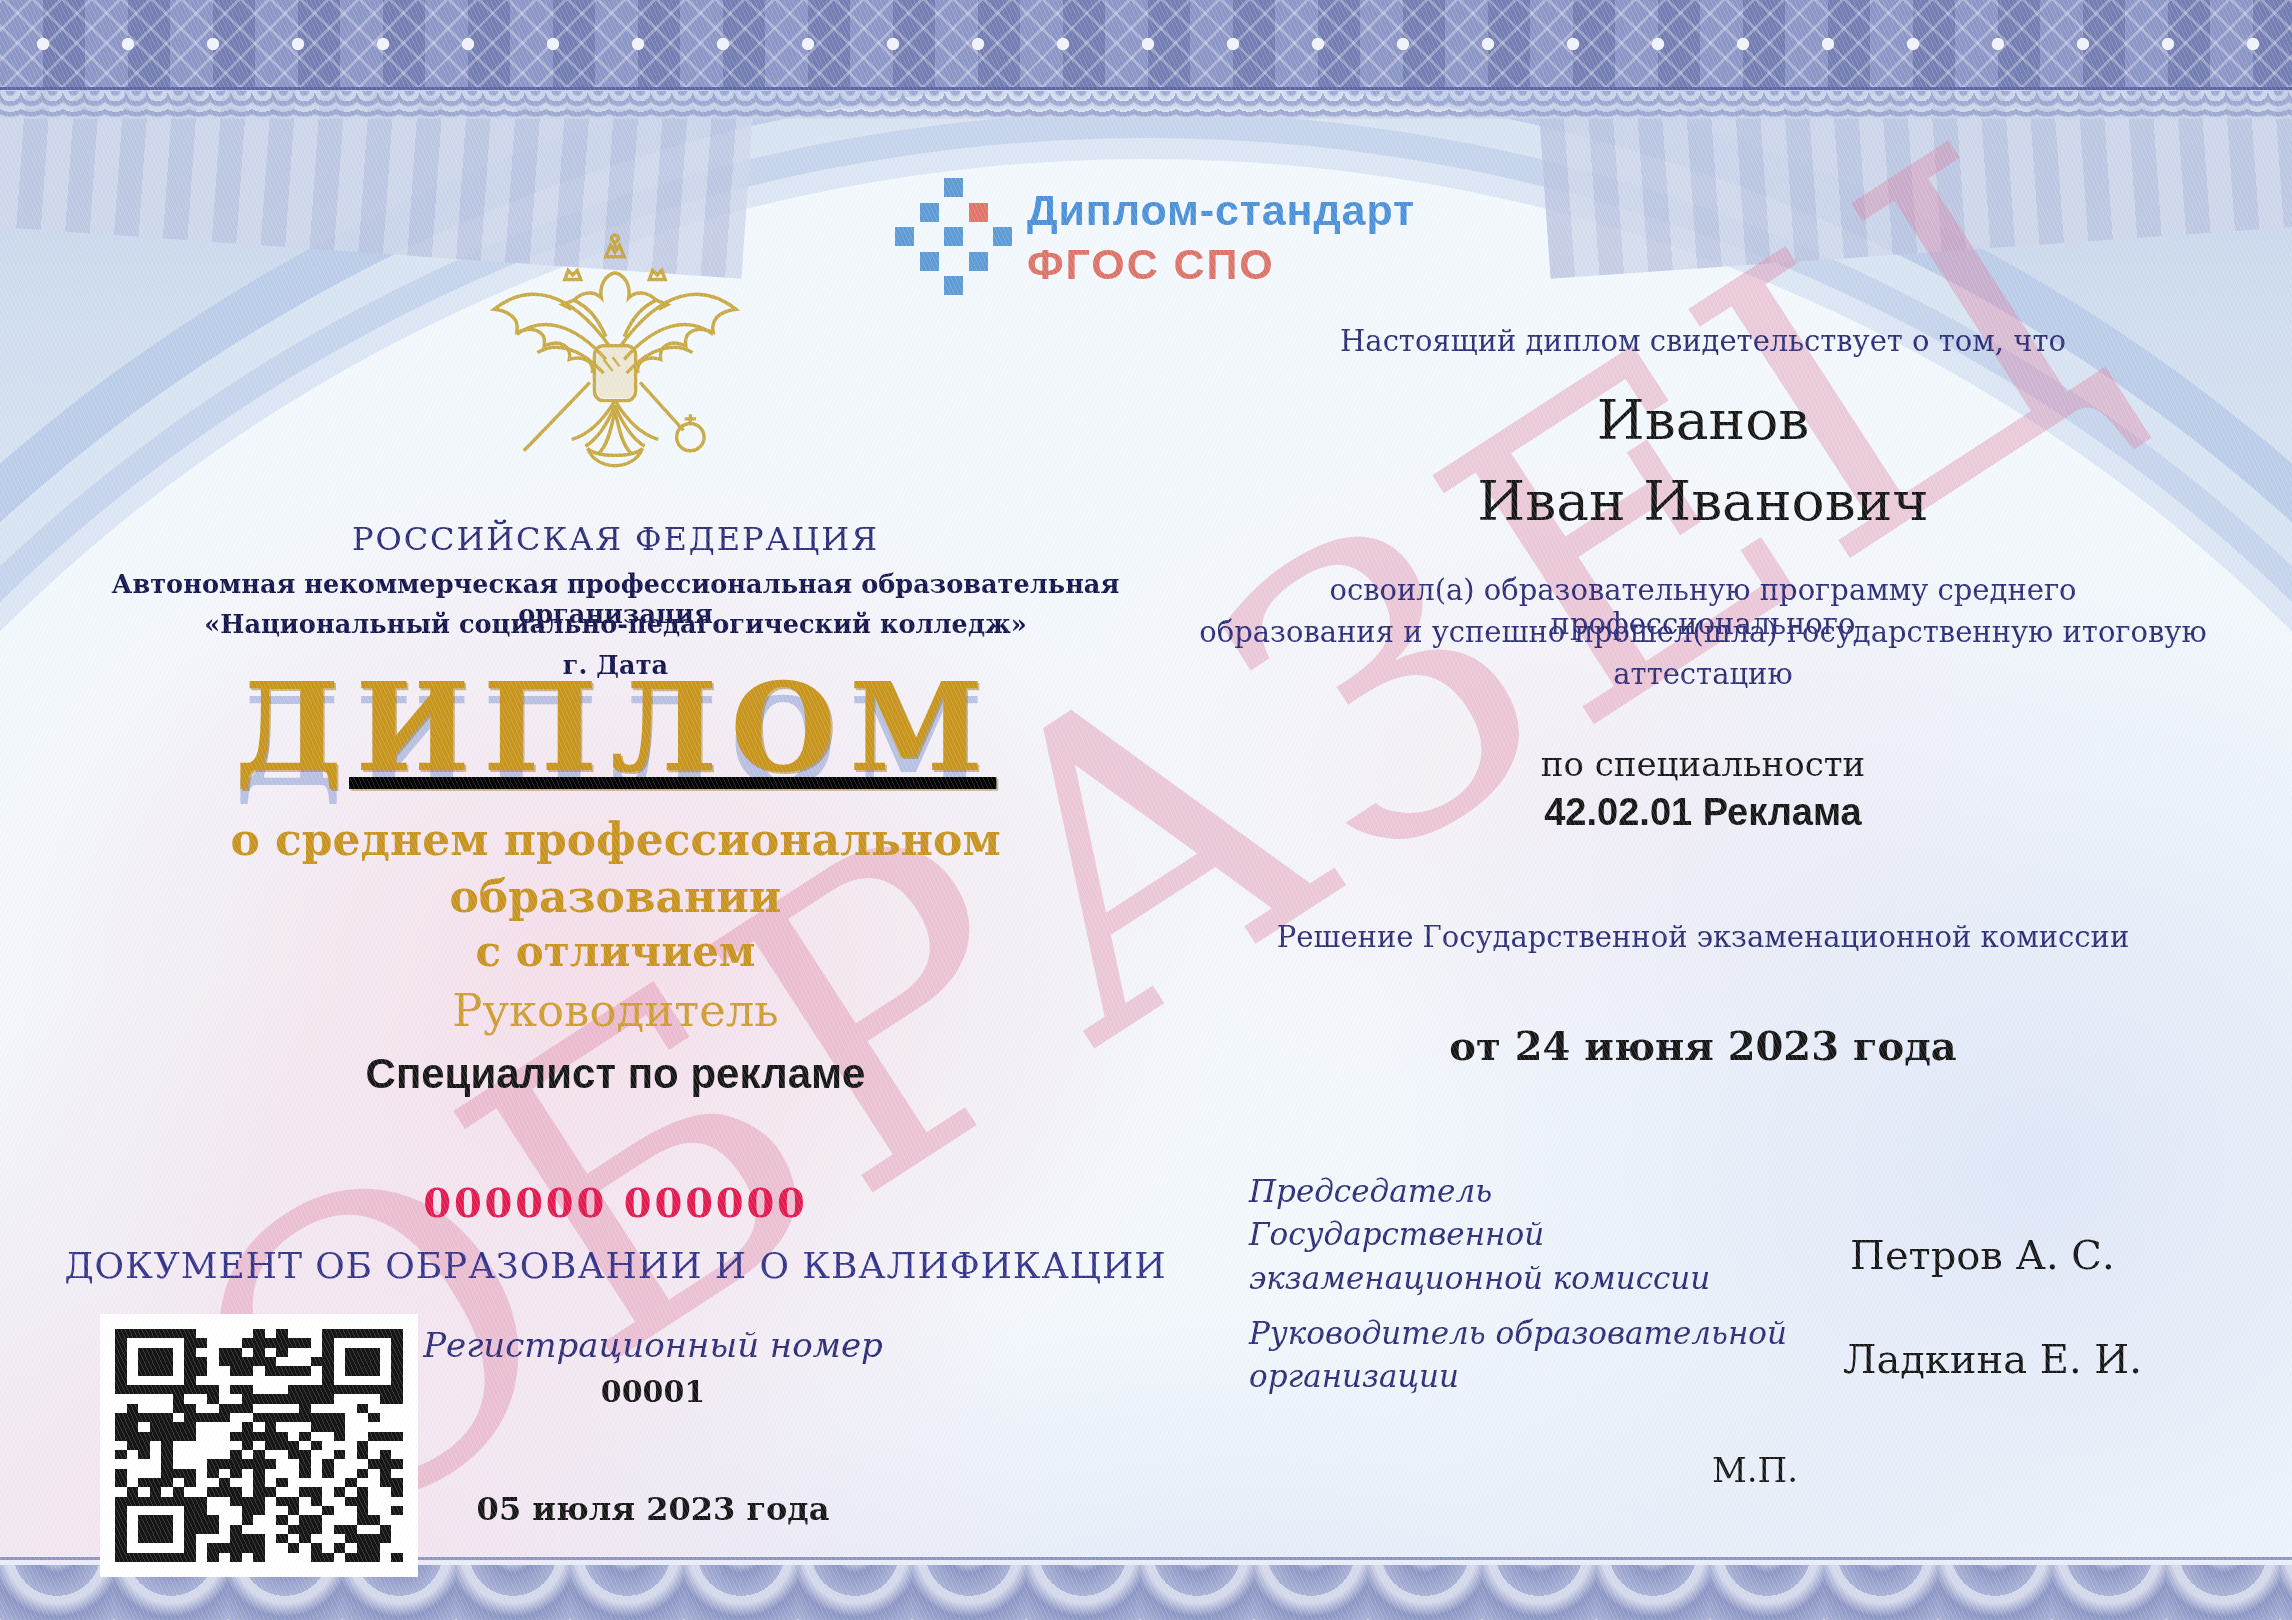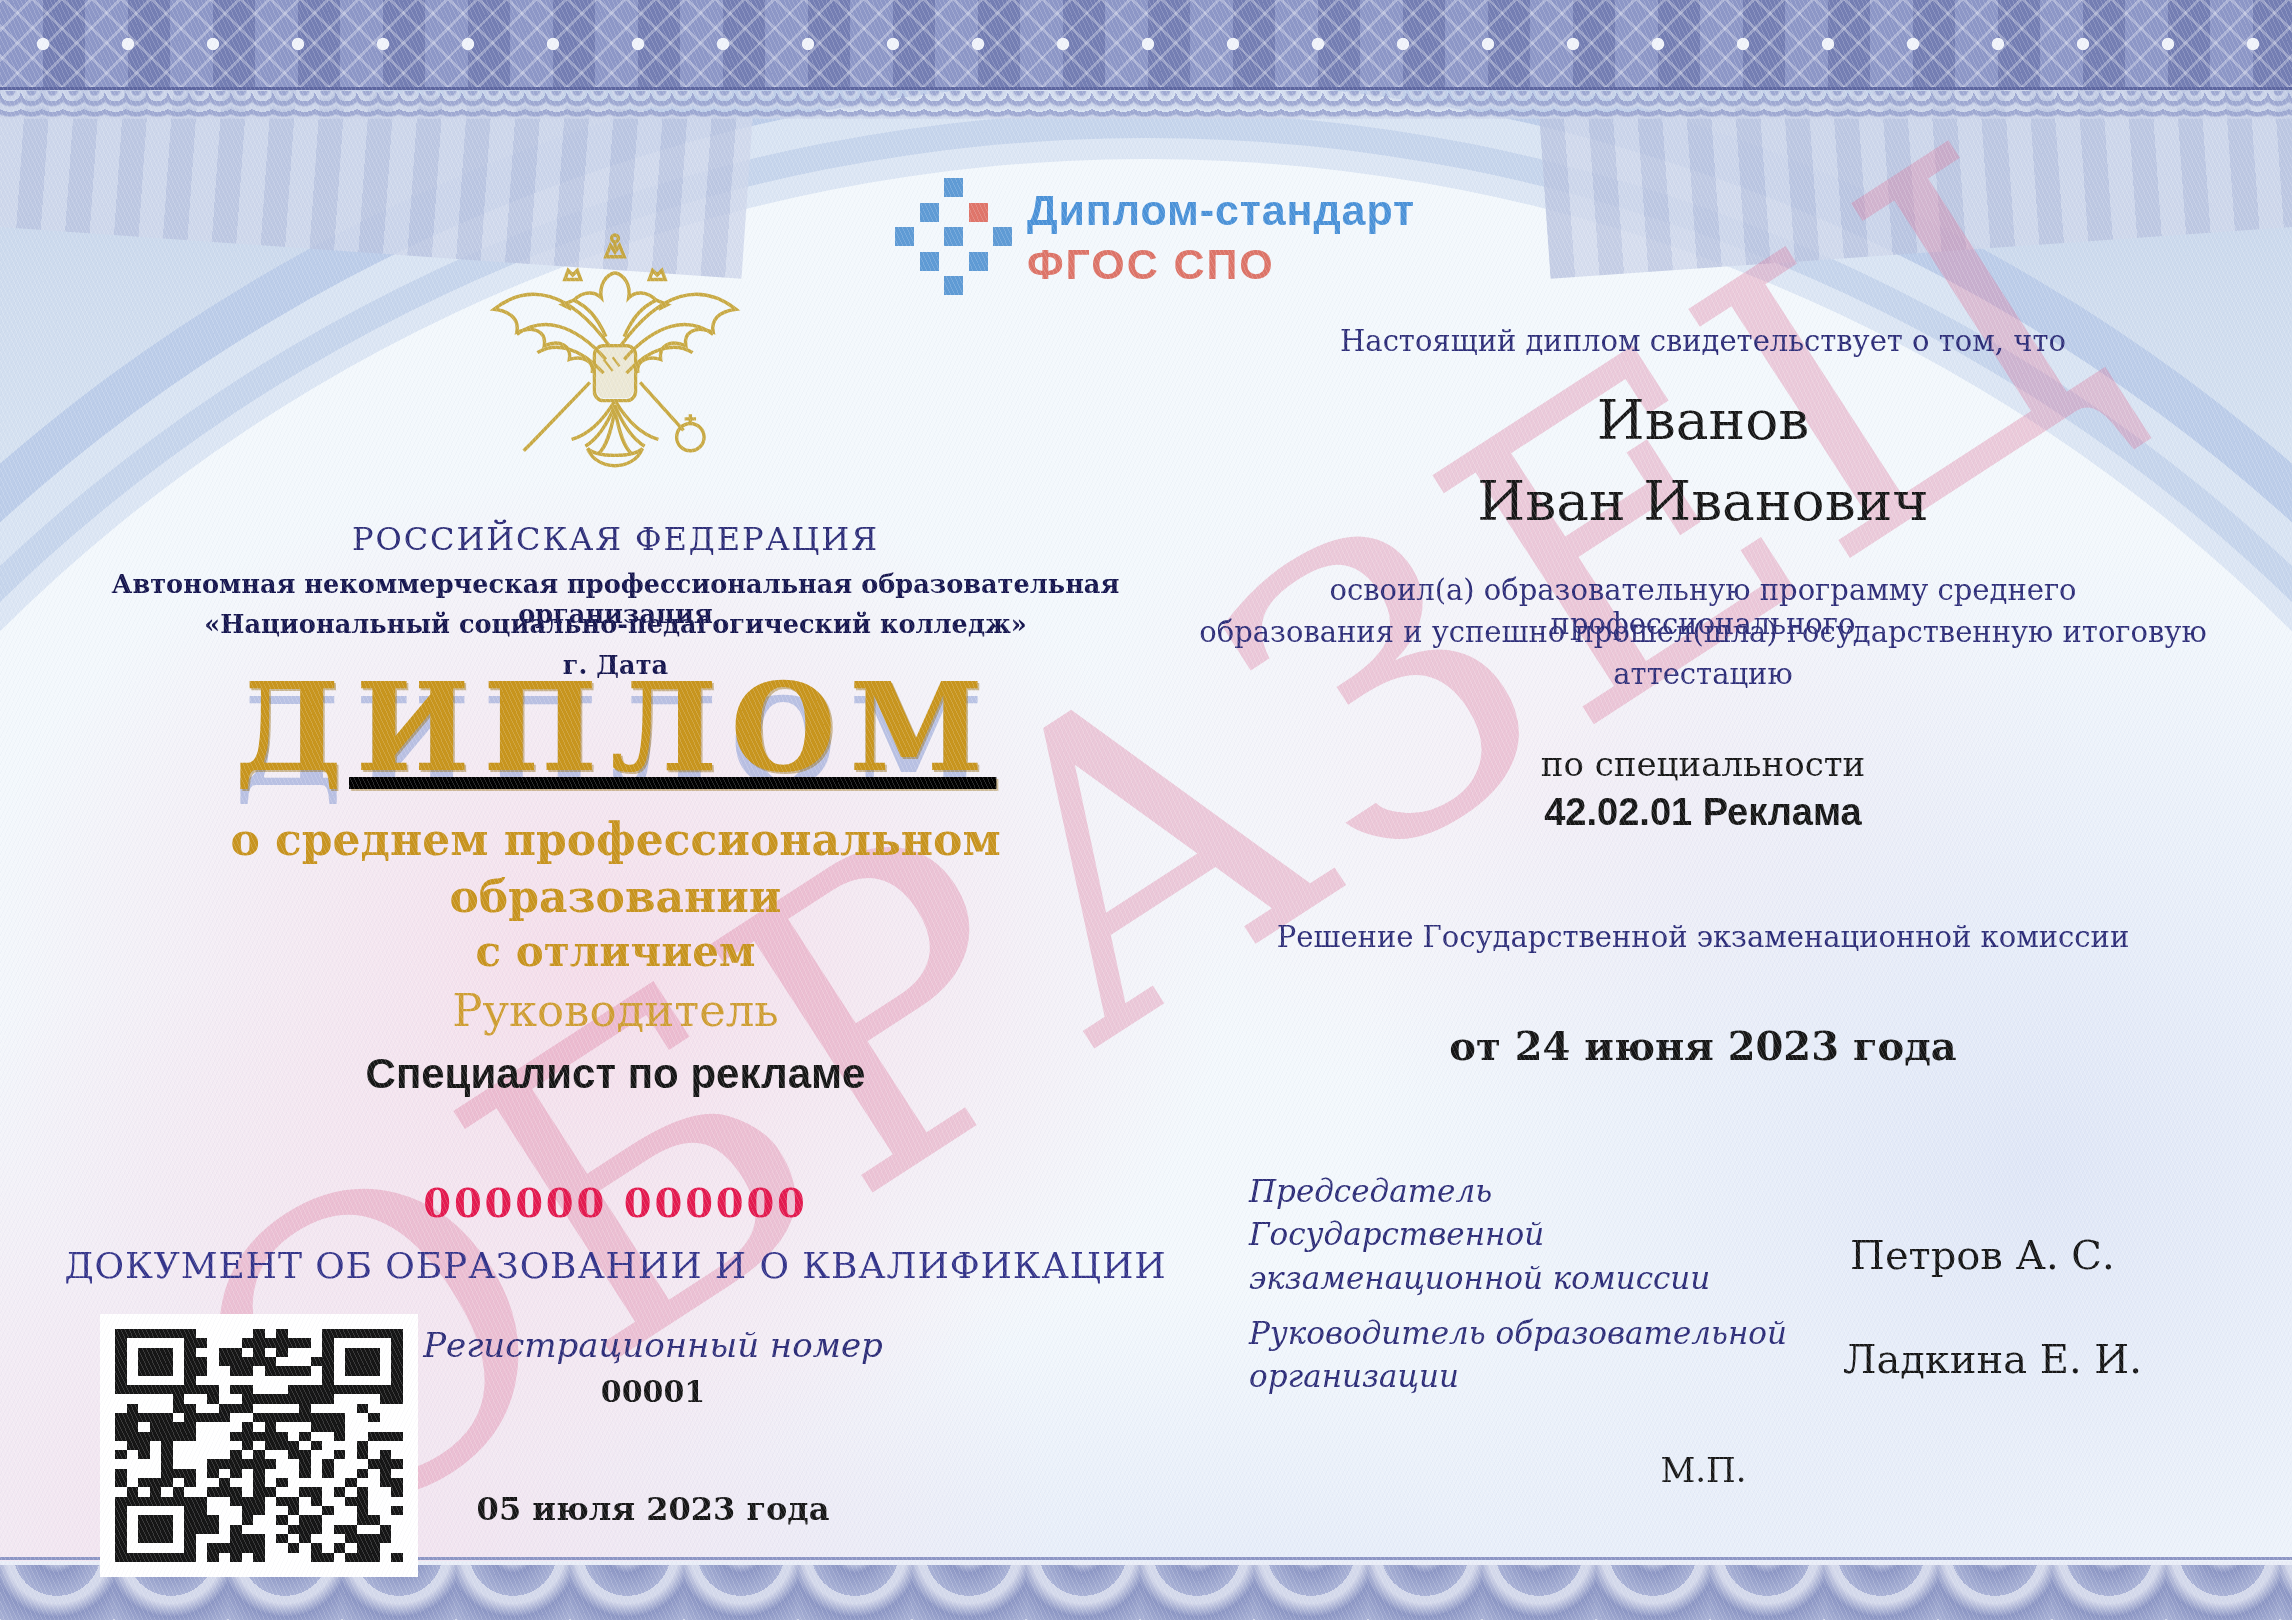--- a/index.html
+++ b/index.html
@@ -97,21 +97,21 @@
   .body3{top:657px;font-size:29px;}
   .spec-label{top:744px;font-size:34px;}
   .spec-value{top:791px;font-size:38px;}
   .commission{top:920px;font-size:29px;}
   .decision{top:1022px;font-size:40px;}
   .sig-label{font-size:31px;line-height:1.40;}
   .s1l{left:1249px;top:1170px;width:681px;}
   .s1n{left:1850px;top:1232px;font-size:40px;}
   .s2l{left:1249px;top:1312px;width:681px;}
   .s2n{left:1843px;top:1336px;font-size:40px;}
-  .mp{left:1609px;top:1450px;width:189px;font-size:34px;}
+  .mp{left:1609px;top:1450px;width:189px;font-size:34px;text-align:right;}
   .reg-label{left:407px;top:1325px;width:492px;font-size:34px;}
   .reg-value{left:407px;top:1374px;width:492px;font-size:30px;}
   .date-label{left:407px;top:1446px;width:492px;font-size:34px;}
   .date-value{left:407px;top:1490px;width:492px;font-size:32px;}
   
   .logo{position:absolute;left:895px;top:178px;z-index:5;}
   .mosaic{position:absolute;left:0;top:0;width:123px;height:142px;}
   .mosaic i{position:absolute;width:19px;height:19px;background:#5f9bd5;}
   .mosaic i.red{background:#e0756a;}
   .m20{left:49px;top:0;}   .m11{left:24.6px;top:24.6px;} .m31{left:74px;top:24.6px;}

